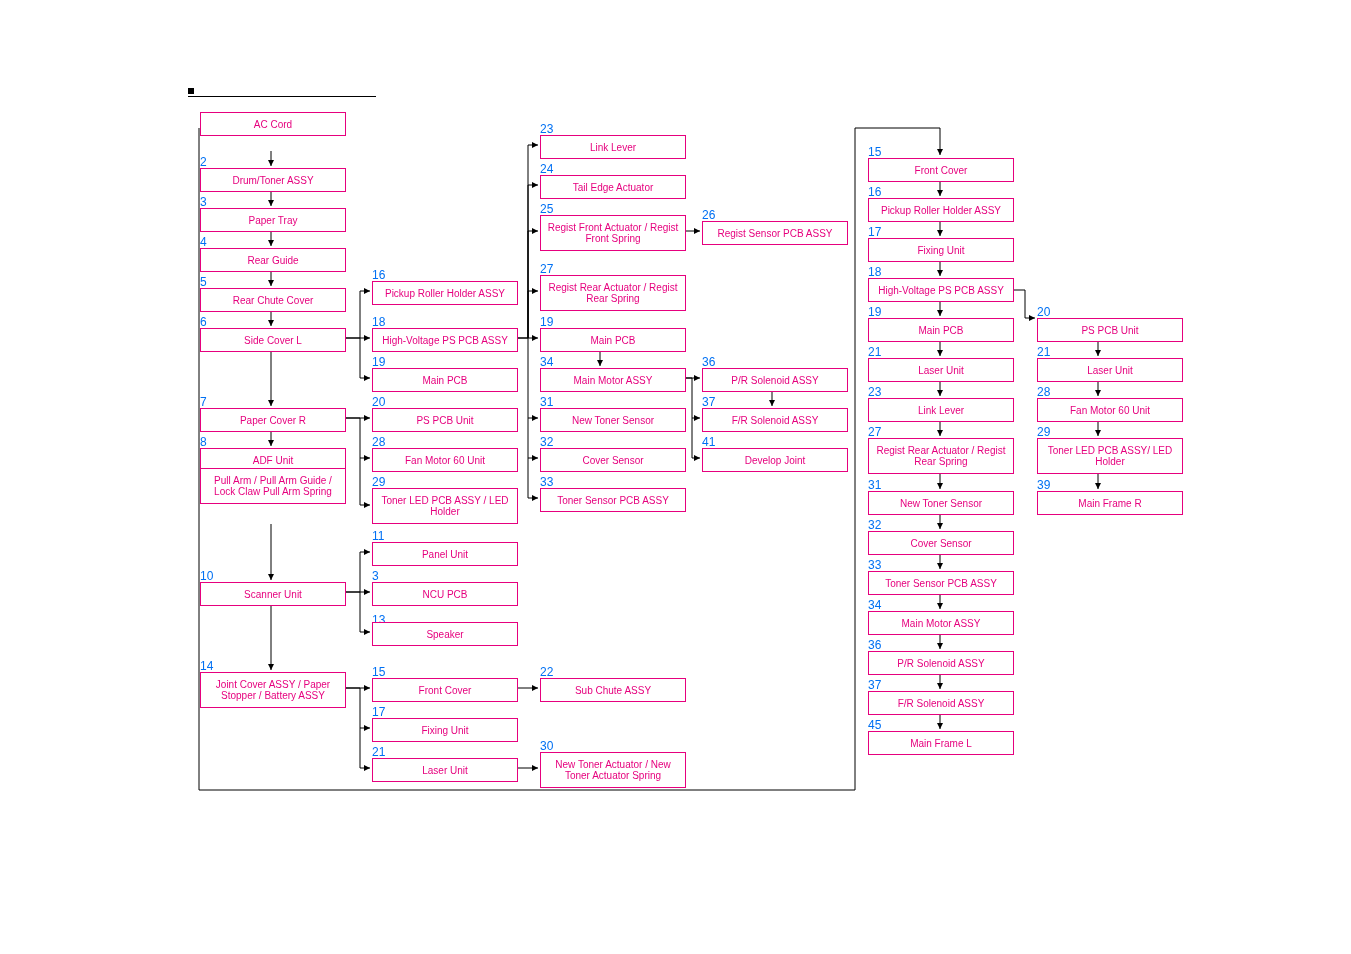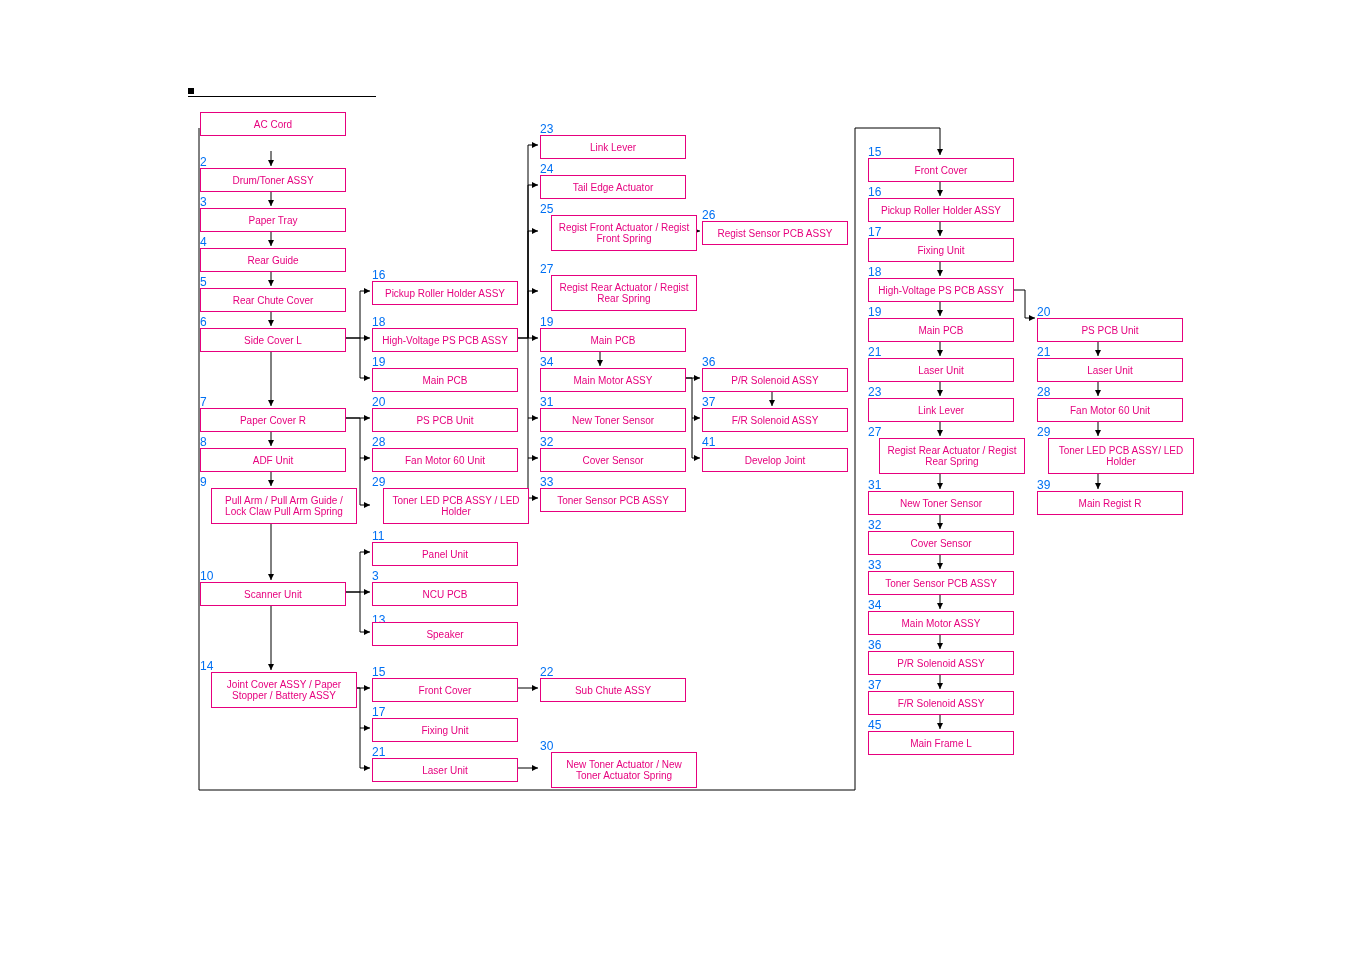--- a/index.html
+++ b/index.html
@@ -21,21 +21,21 @@
     text-align: center;
     display: flex;
     align-items: center;
     justify-content: center;
     background: #fff;
     font-size: 10px;
     line-height: 11px;
     padding: 1px 2px;
     box-sizing: content-box;
   }
-  .box.tall { height: 32px; margin-left: 11px; }
+  .box.tall { height: 32px; }
   .num {
     position: absolute;
     color: #0070f3;
     font-size: 12px;
     font-weight: normal;
   }
   svg.arrows {
     position: absolute;
     left: 0; top: 0;
     width: 1351px; height: 954px;
@@ -152,21 +152,21 @@
 <div class="box" style="left:200px;top:248px">Rear Guide</div>
 <div class="num" style="left:200px;top:275px">5</div>
 <div class="box" style="left:200px;top:288px">Rear Chute Cover</div>
 <div class="num" style="left:200px;top:315px">6</div>
 <div class="box" style="left:200px;top:328px">Side Cover L</div>
 <div class="num" style="left:200px;top:395px">7</div>
 <div class="box" style="left:200px;top:408px">Paper Cover R</div>
 <div class="num" style="left:200px;top:435px">8</div>
 <div class="box" style="left:200px;top:448px">ADF Unit</div>
 <div class="num" style="left:200px;top:475px">9</div>
-<div class="box tall" style="left:200px;top:488px">Pull Arm / Pull Arm Guide / Lock Claw Pull Arm Spring</div>
+<div class="box tall" style="left:200px;top:468px">Pull Arm / Pull Arm Guide / Lock Claw Pull Arm Spring</div>
 <div class="num" style="left:200px;top:569px">10</div>
 <div class="box" style="left:200px;top:582px">Scanner Unit</div>
 <div class="num" style="left:200px;top:659px">14</div>
 <div class="box tall" style="left:200px;top:672px">Joint Cover ASSY / Paper Stopper / Battery ASSY</div>
 
 <div class="num" style="left:372px;top:268px">16</div>
 <div class="box" style="left:372px;top:281px">Pickup Roller Holder ASSY</div>
 <div class="num" style="left:372px;top:315px">18</div>
 <div class="box" style="left:372px;top:328px">High-Voltage PS PCB ASSY</div>
 <div class="num" style="left:372px;top:355px">19</div>
@@ -255,13 +255,13 @@
 
 <div class="num" style="left:1037px;top:305px">20</div>
 <div class="box" style="left:1037px;top:318px">PS PCB Unit</div>
 <div class="num" style="left:1037px;top:345px">21</div>
 <div class="box" style="left:1037px;top:358px">Laser Unit</div>
 <div class="num" style="left:1037px;top:385px">28</div>
 <div class="box" style="left:1037px;top:398px">Fan Motor 60 Unit</div>
 <div class="num" style="left:1037px;top:425px">29</div>
 <div class="box tall" style="left:1037px;top:438px">Toner LED PCB ASSY/ LED Holder</div>
 <div class="num" style="left:1037px;top:478px">39</div>
-<div class="box" style="left:1037px;top:491px">Main Regist R</div>
+<div class="box" style="left:1037px;top:491px">Main Frame R</div>
 
 </body></html>

